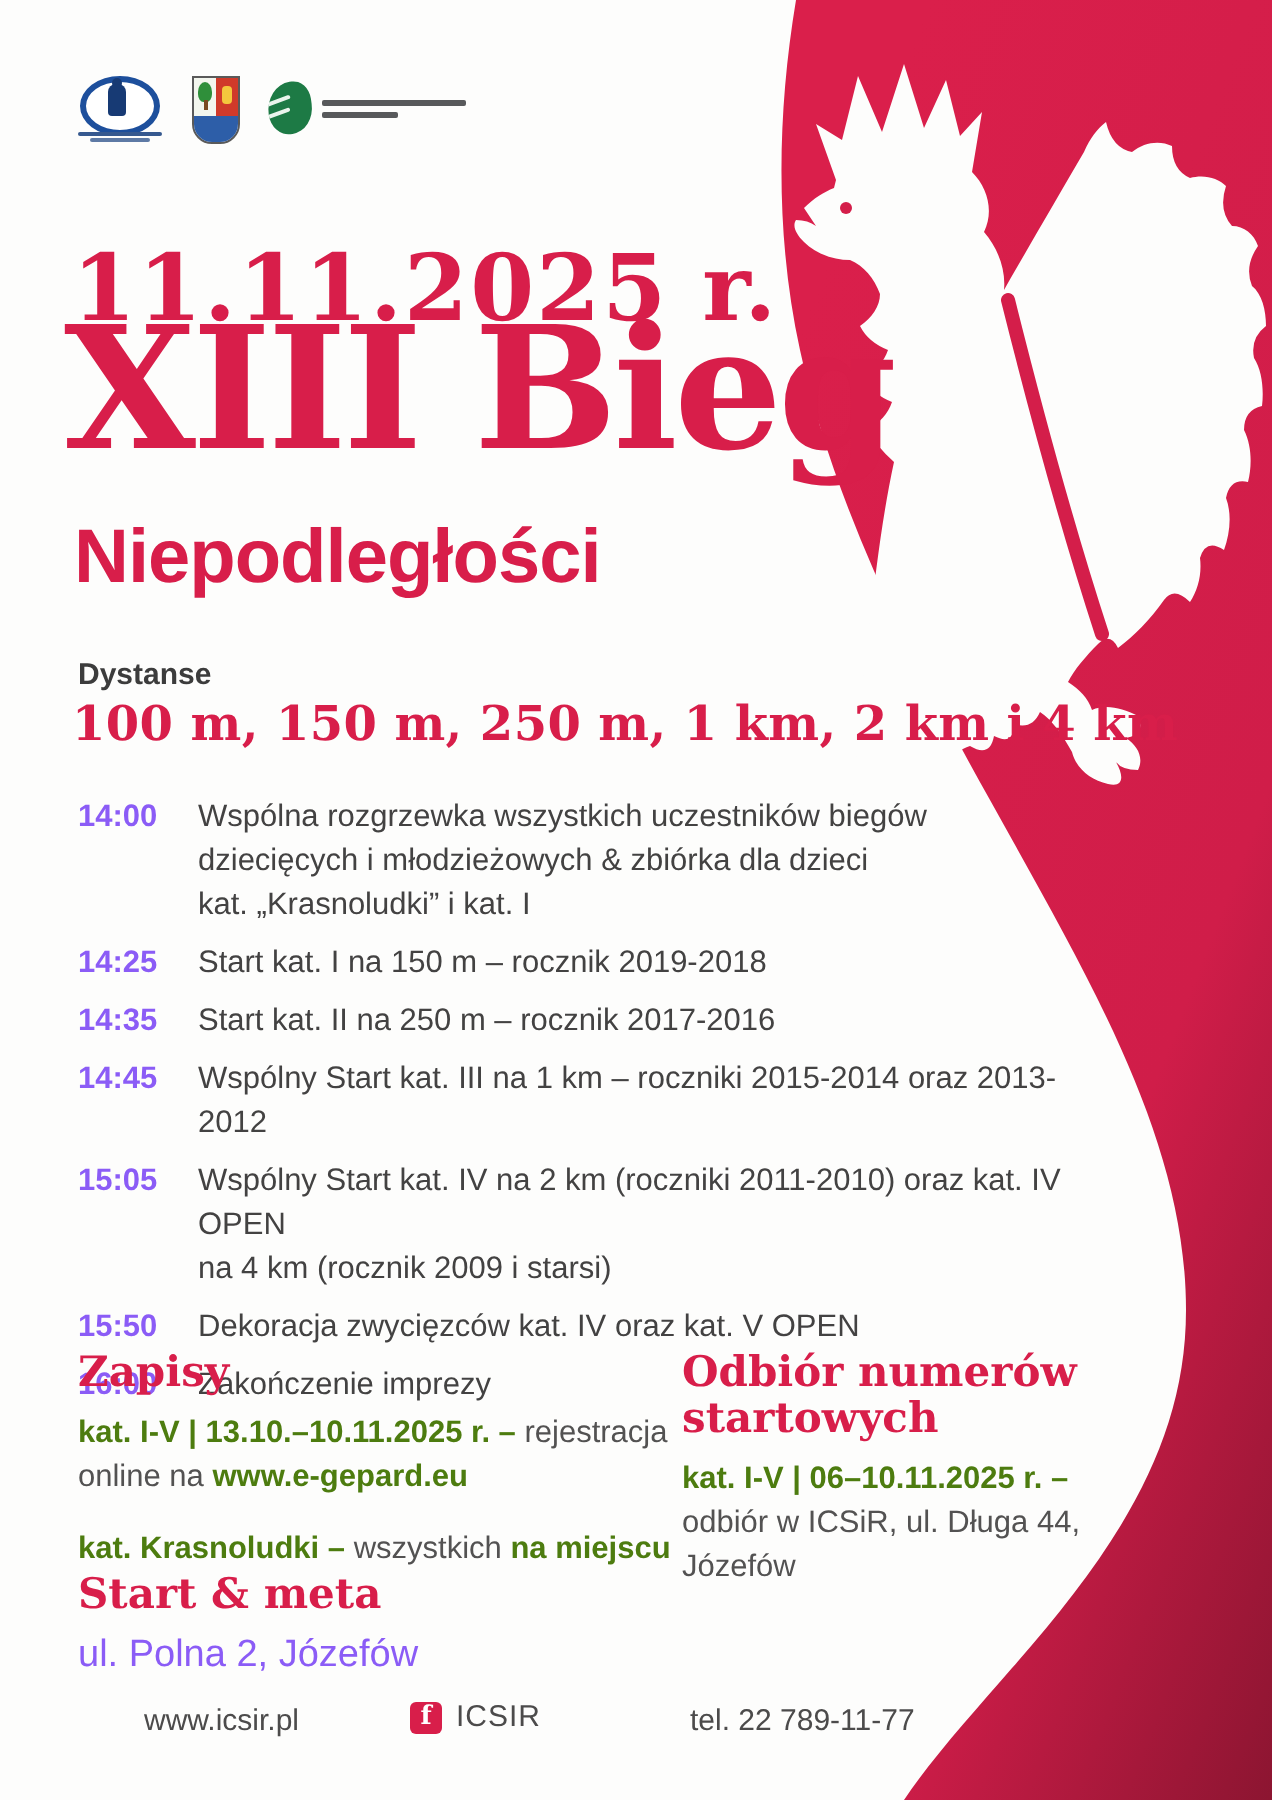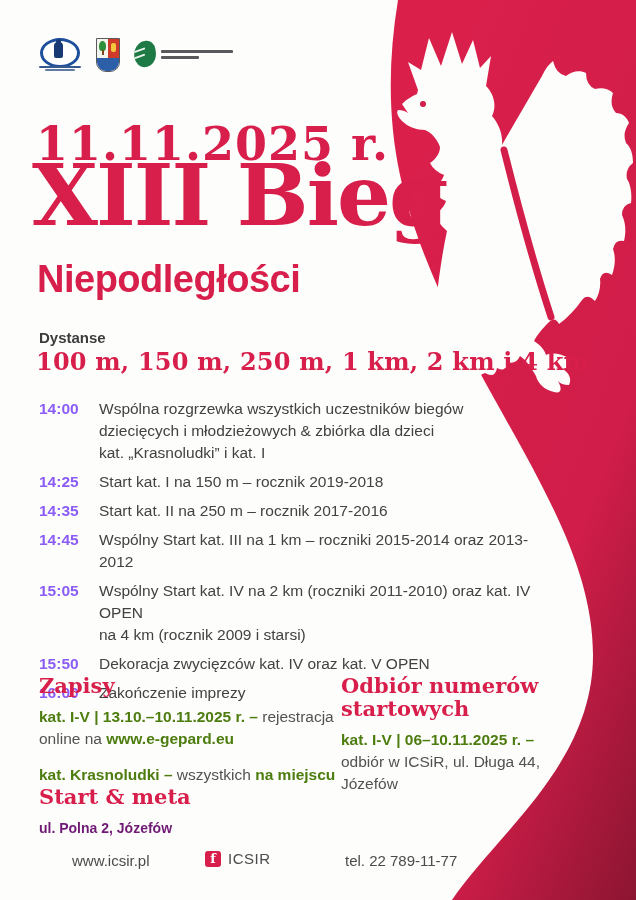--- a/index.html
+++ b/index.html
@@ -57,21 +57,21 @@
 
   
   .sec-heading{font-family:"DejaVu Serif", serif;font-weight:bold;font-size:21px;
         color:var(--crimson);line-height:1.1;margin-bottom:9px;}
   .zapisy{top:674px;left:39px;width:300px;}
   .odbior{top:674px;left:341px;width:215px;}
   .rich{font-size:15.5px;line-height:22px;white-space:pre-line;margin-bottom:14px;}
   .seg-b{font-weight:bold;color:#4d7c0f;}
   .seg-r{color:#535252;}
   .startmeta{top:785px;left:39px;width:300px;}
-  .startmeta .addr{font-size:14px;color:#701a75;line-height:22px;margin-top:2px;font-weight:bold;}
+  .startmeta .addr{font-size:19px;color:#8b5cf6;line-height:22px;margin-top:2px;}
 
   
   .footer{top:850px;left:0;width:560px;height:24px;}
   .footer .site{position:absolute;left:40px;top:2px;font-size:15px;color:#4c4b4b;margin-left:32px;}
   .footer .fb{position:absolute;left:205px;top:0;display:flex;align-items:center;gap:7px;}
   .fb-icon{width:16px;height:16px;background:var(--crimson);border-radius:3px;color:#fff;
         font-family:"DejaVu Serif", serif;font-weight:bold;font-size:13px;line-height:16px;text-align:center;}
   .fb-label{font-size:15px;color:#4c4b4b;letter-spacing:0.5px;}
   .footer .tel{position:absolute;left:345px;top:2px;font-size:15px;color:#4c4b4b;}
 

